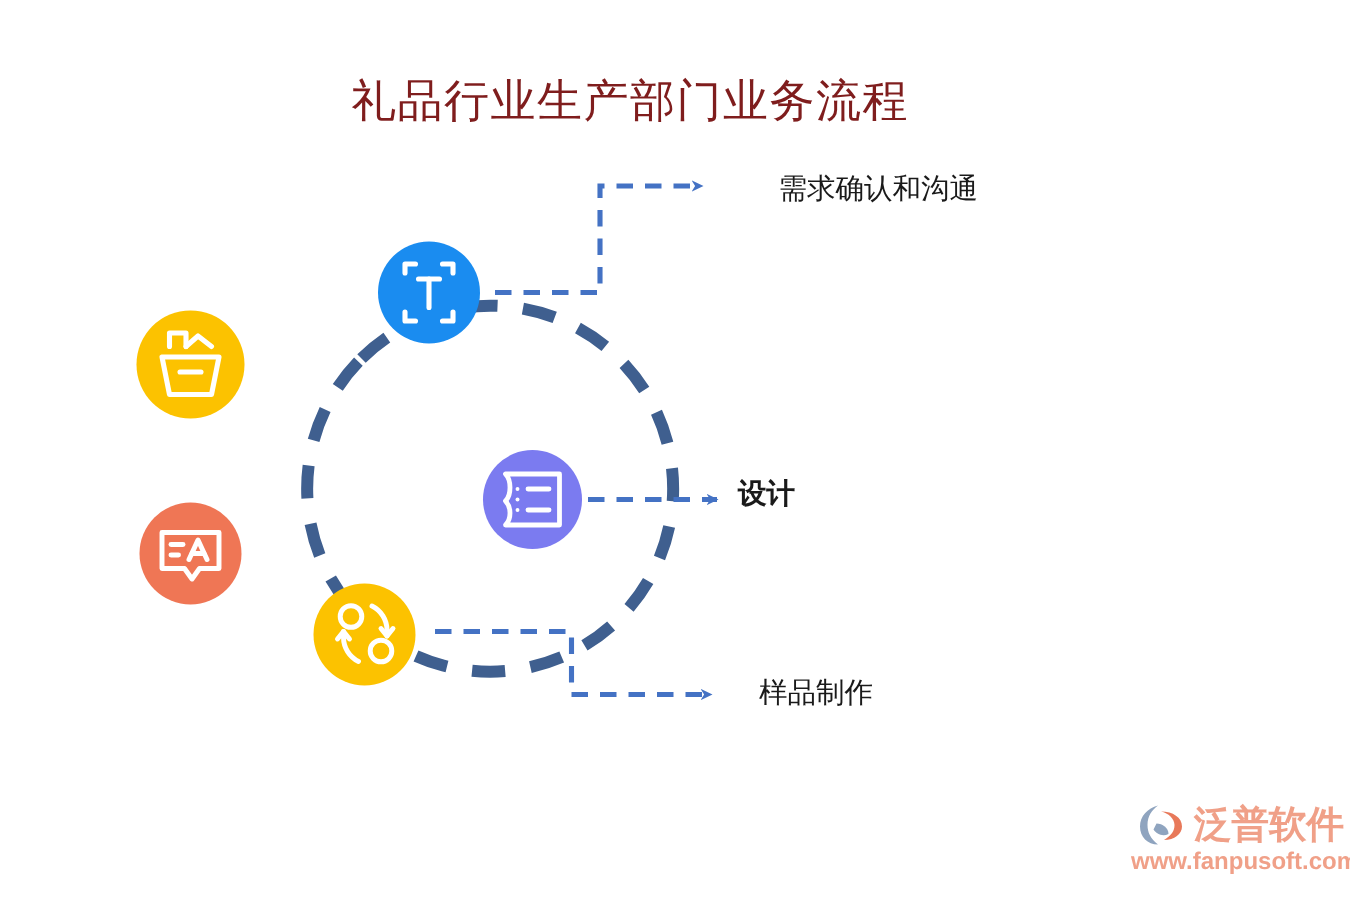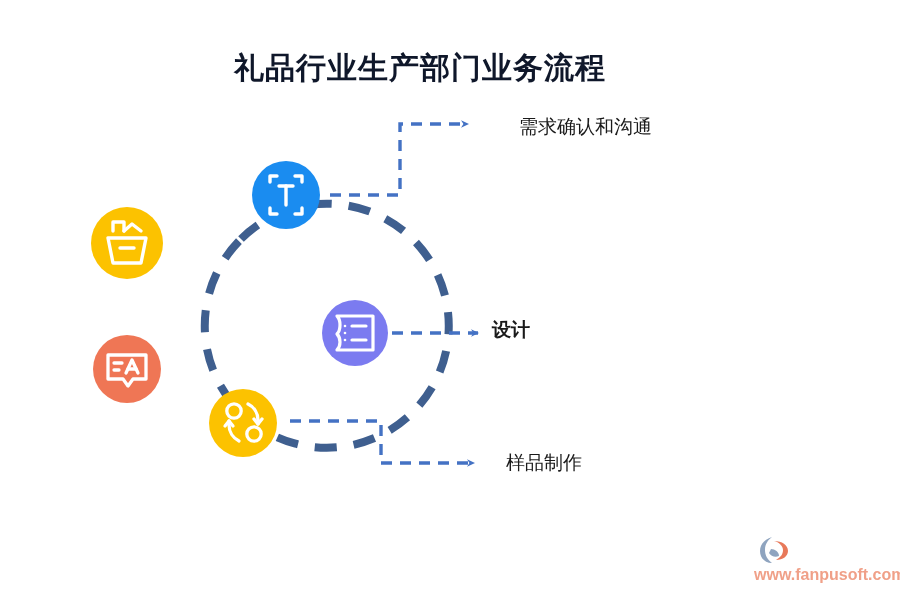--- a/index.html
+++ b/index.html
@@ -19,22 +19,22 @@
     width: 900px;
     height: 600px;
   }
   #page-title {
     position: absolute;
     left: 0;
     top: 48px;
     width: 840px;
     text-align: center;
     font-size: 30px;
-    font-weight: bold;
-    color: #0f172a;
+    font-weight: normal;
+    color: #7f1d1d;
     letter-spacing: 1px;
     line-height: 40px;
   }
   .diagram-svg {
     position: absolute;
     left: 0;
     top: 0;
     width: 900px;
     height: 600px;
   }
@@ -179,16 +179,17 @@
   <div class="flow-label" id="label-0">需求确认和沟通</div>
   <div class="flow-label" id="label-1">设计</div>
   <div class="flow-label" id="label-2">样品制作</div>
 
   <div id="watermark">
     <svg id="watermark-mark" viewBox="0 0 36 30" xmlns="http://www.w3.org/2000/svg">
       <path d="M14,2 C7,4 2,9 2,16 C2,23 7,28 14,28 C9,24 7,20 7,15 C7,9 10,5 14,2 Z" fill="#8fa4bf"></path>
       <path d="M16,6 C24,6 30,10 30,16 C30,21 25,25 18,25 C23,22 25,19 25,15 C25,11 21,7 16,6 Z" fill="#e8795a"></path>
       <path d="M13,14 C17,14 21,17 21,21 C17,23 13,21 11,18 Z" fill="#8fa4bf"></path>
     </svg>
+    <div id="watermark-brand">泛普软件</div>
     <div id="watermark-url">www.fanpusoft.com</div>
   </div>
 
 </div>
 
 </body></html>

